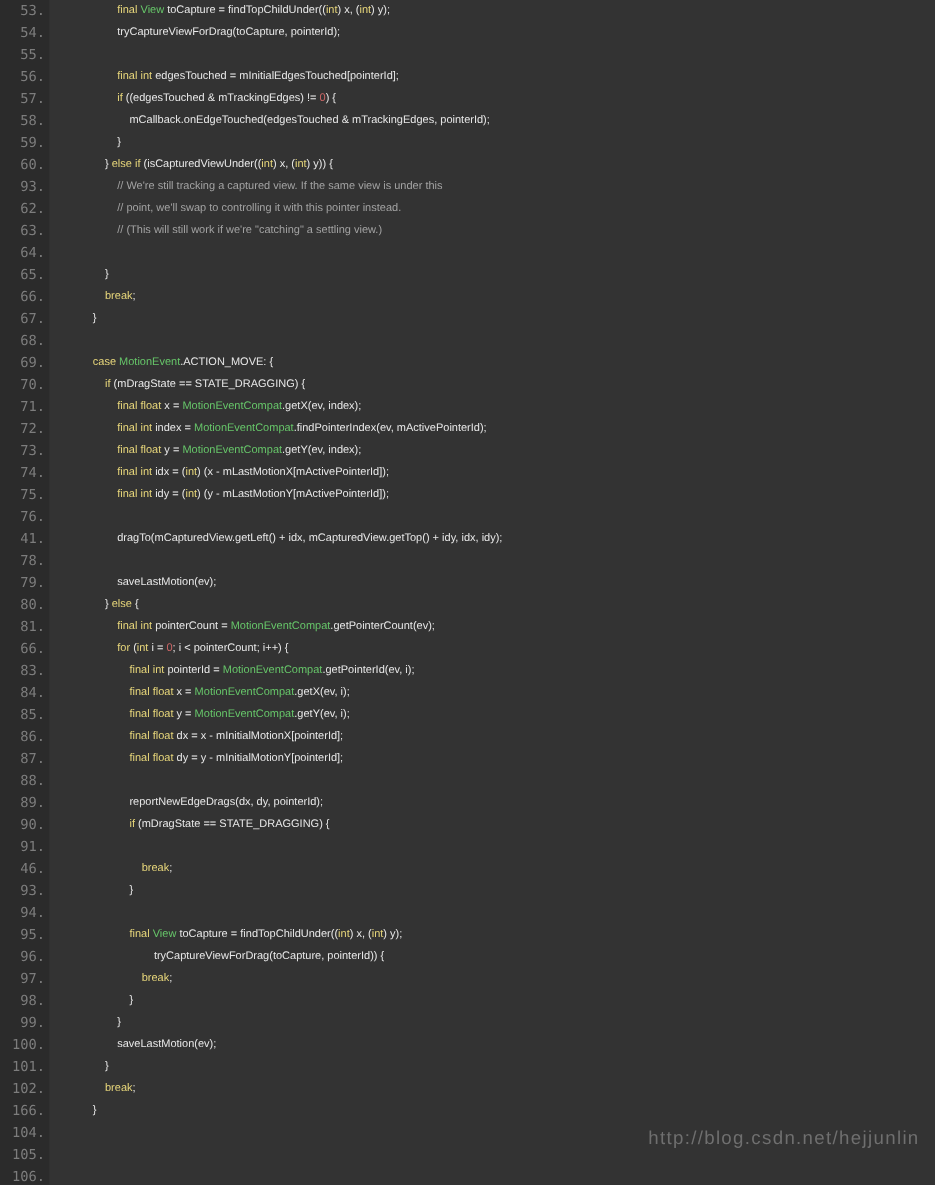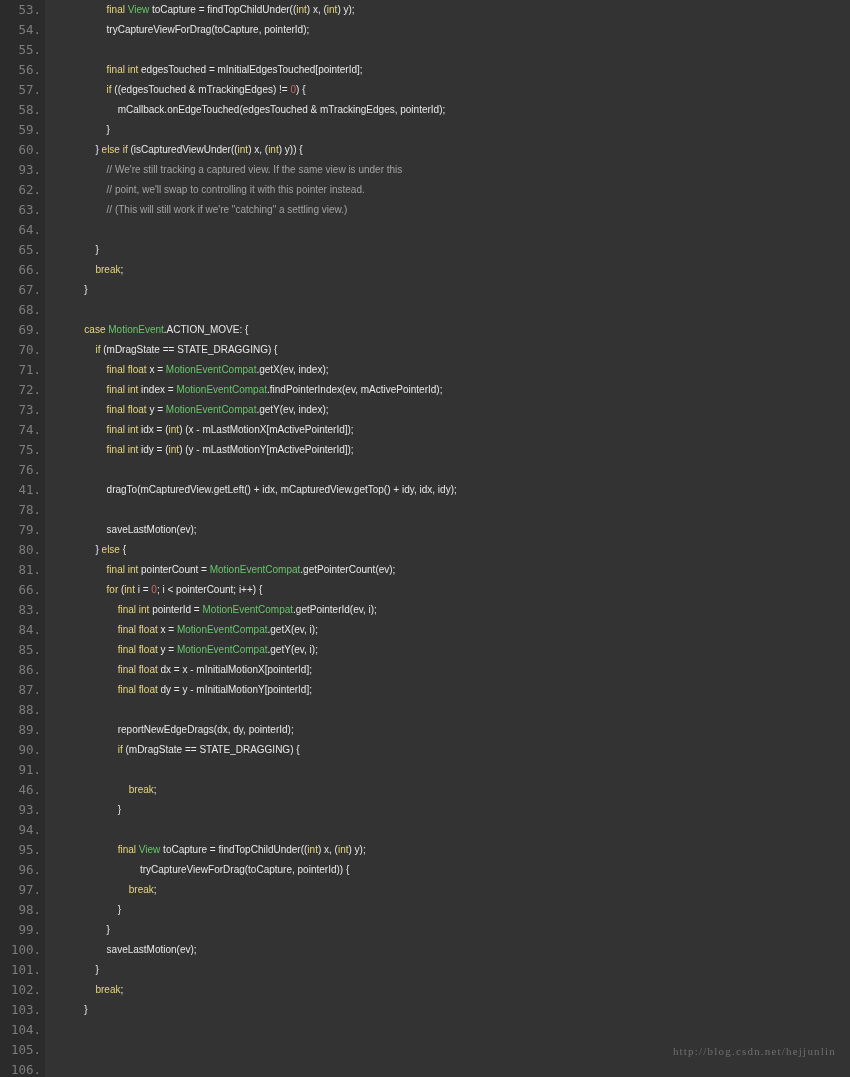--- a/index.html
+++ b/index.html
@@ -59,23 +59,23 @@
   }
   .tok-kw  { color: #e8d77b; }
   .tok-typ { color: #67c76a; }
   .tok-cls { color: #67c76a; }
   .tok-com { color: #a3a3a3; }
   .tok-num { color: #cc6666; }
   .tok-txt { color: #e8e8e8; }
   #watermark {
     position: absolute;
     right: 14px;
-    bottom: 20px;
-    font-family: Liberation Serif, serif;
-    font-size: 11px;
+    bottom: 32px;
+    font-family: Liberation Sans, sans-serif;
+    font-size: 17px;
     color: #6f6f6f;
     letter-spacing: 1.2px;
     white-space: pre;
     pointer-events: none;
   }
 </style>
 </head>
 <body>
 
 <div id="code-viewer">
@@ -124,21 +124,21 @@
       <div class="gutter-line">93.</div>
       <div class="gutter-line">94.</div>
       <div class="gutter-line">95.</div>
       <div class="gutter-line">96.</div>
       <div class="gutter-line">97.</div>
       <div class="gutter-line">98.</div>
       <div class="gutter-line">99.</div>
       <div class="gutter-line">100.</div>
       <div class="gutter-line">101.</div>
       <div class="gutter-line">102.</div>
-      <div class="gutter-line">103.</div>
+      <div class="gutter-line">166.</div>
       <div class="gutter-line">104.</div>
       <div class="gutter-line">105.</div>
       <div class="gutter-line">106.</div>
     </div>
 
   <div id="code-area">
     <div id="code-lines">
         <div class="code-line"><span class="tok-txt">                    </span><span class="tok-kw">final</span><span class="tok-txt"> </span><span class="tok-typ">View</span><span class="tok-txt"> toCapture = findTopChildUnder((</span><span class="tok-kw">int</span><span class="tok-txt">) x, (</span><span class="tok-kw">int</span><span class="tok-txt">) y);</span></div>
         <div class="code-line"><span class="tok-txt">                    tryCaptureViewForDrag(toCapture, pointerId);</span></div>
         <div class="code-line"><span class="tok-txt"></span></div>

